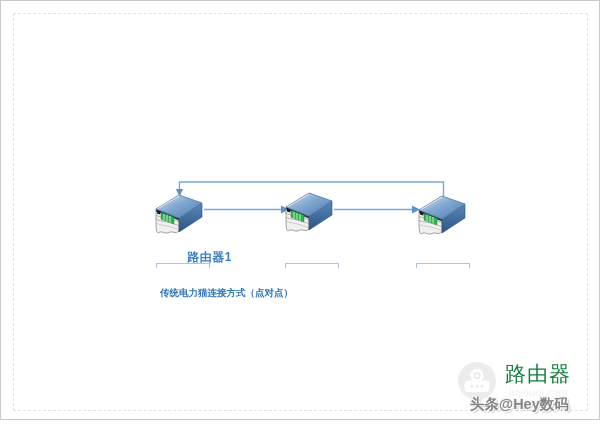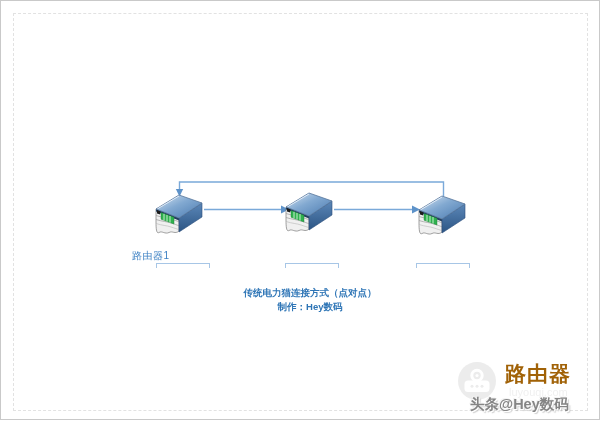--- a/index.html
+++ b/index.html
@@ -2,25 +2,25 @@
 <html><head>
 <meta charset="utf-8">
 <style>
   html,body{margin:0;padding:0;background:#ffffff;}
   body{font-family:"Liberation Sans","DejaVu Sans",sans-serif;}
   .stage{position:relative;width:600px;height:424px;background:#ffffff;overflow:hidden;}
   .page-edge{position:absolute;left:0;top:0;width:598px;height:418px;border:1px solid #c9c9c9;pointer-events:none;}
   .inner-border{position:absolute;left:13px;top:13px;width:573px;height:396px;border:1px dashed #e2e2e2;}
   .connectors{position:absolute;left:0;top:0;width:600px;height:424px;}
   .router-node{position:absolute;width:50px;height:44px;}
-  .node-label{position:absolute;width:100px;text-align:left;font-size:10px;font-weight:normal;color:#3a7fc3;letter-spacing:0.5px;}
+  .node-label{position:absolute;width:100px;text-align:right;font-size:12px;font-weight:bold;color:#3a7fc3;letter-spacing:0.5px;}
   .bracket{position:absolute;width:52px;height:4px;border-top:1px solid #a7c6e6;border-left:1px solid #a7c6e6;border-right:1px solid #a7c6e6;}
-  .caption{position:absolute;left:160px;top:286px;width:300px;text-align:center;color:#2e75b6;font-weight:bold;font-size:9.5px;line-height:14px;}
+  .caption{position:absolute;left:160px;top:286px;width:300px;color:#2e75b6;font-weight:bold;font-size:9.5px;line-height:14px;}
   .wm-circle{position:absolute;left:458px;top:362px;width:38px;height:38px;border-radius:50%;background:#ececec;}
-  .wm-brand{position:absolute;left:505px;top:360px;font-size:21px;font-weight:bold;color:#a16207;letter-spacing:1px;white-space:nowrap;}
+  .wm-brand{position:absolute;left:505px;top:360px;font-size:21px;font-weight:normal;color:#15803d;letter-spacing:1px;white-space:nowrap;}
   .wm-domain{position:absolute;left:509px;top:386px;font-size:11px;font-weight:normal;color:#f0f0f0;white-space:nowrap;}
   .wm-credit{position:absolute;left:470px;top:395px;font-size:14.5px;font-weight:bold;color:#858585;white-space:nowrap;
              text-shadow:1px 1px 0 #ffffff,-1px -1px 0 #f2f2f2,2px 2px 1px rgba(120,120,120,0.35);}
 </style>
 </head>
 <body>
 
 <div class="stage">
 
   <div class="page-edge"></div>
@@ -85,21 +85,20 @@
   </div>
 
   <div class="node-label" style="left:132px;top:249px">路由器1</div>
 
   <div class="bracket" style="left:156px;top:263px"></div>
   <div class="bracket" style="left:285px;top:263px"></div>
   <div class="bracket" style="left:416px;top:263px"></div>
 
   <div class="caption">
     <div>传统电力猫连接方式（点对点）</div>
-    <div>制作：Hey数码</div>
   </div>
 
   <div class="wm-circle">
     <svg width="38" height="38" viewBox="0 0 38 38">
       <circle cx="19" cy="13.5" r="5.2" fill="none" stroke="#ffffff" stroke-width="3"></circle>
       <circle cx="19" cy="13.5" r="1.6" fill="#ffffff"></circle>
       <rect x="6.5" y="18.5" width="25" height="11.5" rx="3.5" fill="#ffffff"></rect>
       <circle cx="14" cy="24.2" r="1.5" fill="#ececec"></circle>
       <circle cx="19" cy="24.2" r="1.5" fill="#ececec"></circle>
       <circle cx="24" cy="24.2" r="1.5" fill="#ececec"></circle>

